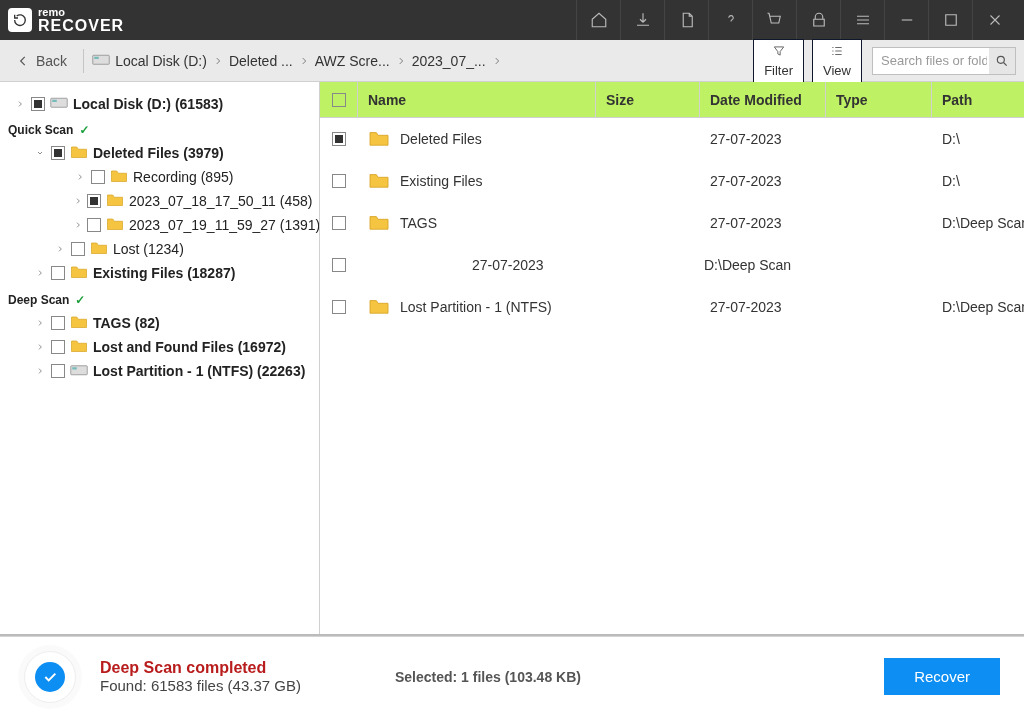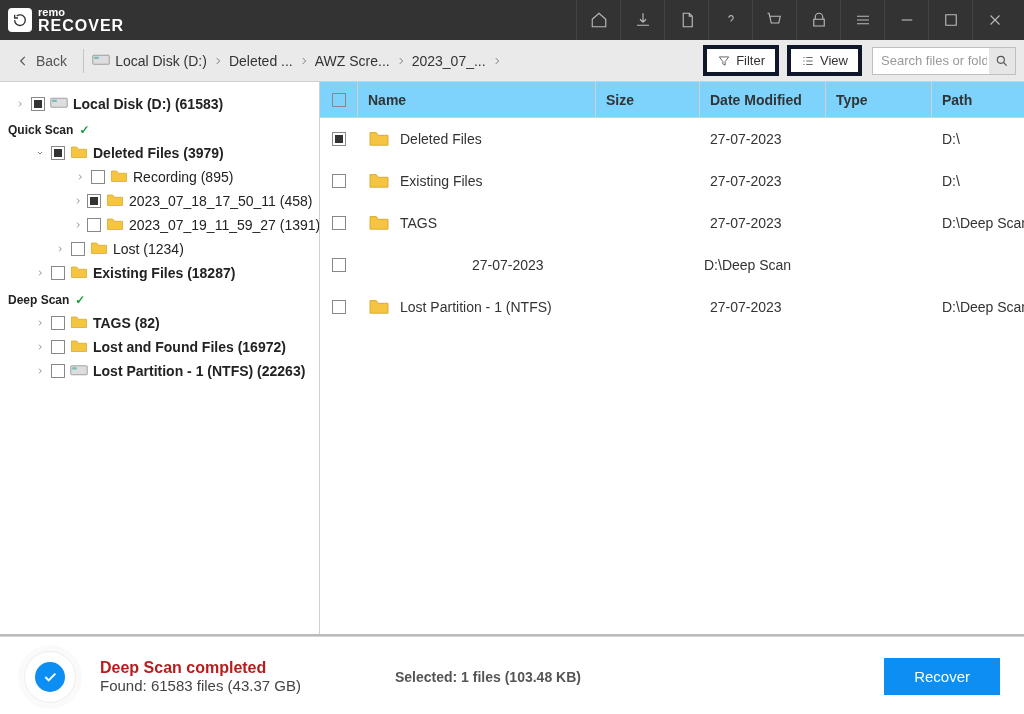--- a/index.html
+++ b/index.html
@@ -19,21 +19,21 @@
 
 .toolbar { height: 42px; background:#eaeaea; border-bottom:1px solid #d0d0d0; display:flex; align-items:center; padding:0 8px; gap:4px; }
 .back-btn { display:flex; align-items:center; gap:6px; padding:4px 8px; color:#555; cursor:pointer; font-size:14px; }
 .back-btn svg { width:14px; height:14px; stroke:#555; fill:none; stroke-width:2; }
 .bc-sep { color:#555; border-left:1px solid #c5c5c5; height:24px; margin:0 4px; }
 .breadcrumb { display:flex; align-items:center; gap:6px; font-size:14px; color:#333; }
 .bc-item { display:flex; align-items:center; gap:5px; cursor:pointer; }
 .bc-arrow { color:#666; display:flex; align-items:center; }
 .bc-arrow svg { width:10px; height:10px; stroke:#666; fill:none; stroke-width:2; }
 .toolbar-spacer { flex:1; }
-.tool-btn { display:flex; align-items:center; gap:5px; border:4px solid #0f172a; background:#fff; padding:4px 10px; font-size:13px; color:#333; cursor:pointer; }
+.tool-btn { display:flex; align-items:center; gap:5px; border:1px solid #0f172a; background:#fff; padding:4px 10px; font-size:13px; color:#333; cursor:pointer;flex-direction:column; }
 .tool-btn svg { width:14px; height:14px; stroke:#555; fill:none; stroke-width:1.5; }
 .search-box { position:relative; margin-left:6px; }
 .search-box input { width:144px; height:28px; border:1px solid #bfbfbf; padding:0 28px 0 8px; font-size:13px; color:#555; }
 .search-box input::placeholder { color:#999; }
 .search-box .sbtn { position:absolute; right:1px; top:1px; width:26px; height:26px; background:#e6e6e6; display:flex; align-items:center; justify-content:center; cursor:pointer; }
 .search-box .sbtn svg { width:14px; height:14px; stroke:#555; fill:none; stroke-width:2; }
 
 
 .body { display:flex; height: calc(714px - 40px - 42px - 80px); }
 .sidebar { width: 320px; border-right:1px solid #d0d0d0; padding:10px 8px 4px 8px; overflow:hidden; font-size:14px; color:#222; }
@@ -46,21 +46,21 @@
 .tree-row .folder-ico { flex-shrink:0; }
 .scan-label { font-weight:600; font-size:12px; margin:8px 0 4px 0; display:flex; align-items:center; gap:6px; }
 .scan-label .chk-ok { color:#1a9e3a; font-weight:700; }
 .indent-1 { padding-left:6px; }
 .indent-2 { padding-left:26px; }
 .indent-3 { padding-left:46px; }
 .indent-4 { padding-left:66px; }
 
 
 .main { flex:1; display:flex; flex-direction:column; overflow:hidden; }
-.col-headers { display:flex; background:#7dd3fc; border-bottom:1px solid #d0d0d0; font-size:14px; font-weight:600; color:#333; height:36px; align-items:flex-end; }
+.col-headers { display:flex; background:#bef264; border-bottom:1px solid #d0d0d0; font-size:14px; font-weight:600; color:#333; height:36px; align-items:flex-end; }
 .col-headers .hcell { padding:0 10px; border-right:1px solid #d0d0d0; height:100%; display:flex; align-items:center; gap:8px; }
 .file-rows { flex:1; }
 .file-row { display:flex; align-items:center; height:42px; font-size:14px; color:#333; }
 .file-row .cell { padding:0 10px; display:flex; align-items:center; gap:10px; }
 .file-row .chk, .col-headers .chk { width:14px; height:14px; border:1px solid #888; display:flex; align-items:center; justify-content:center; flex-shrink:0; }
 .file-row .chk.partial::after { content:""; width:8px; height:8px; background:#333; }
 .w-check { width:38px; flex-shrink:0; justify-content:center; }
 .w-name { width:238px; flex-shrink:0; }
 .w-size { width:104px; flex-shrink:0; }
 .w-date { width:126px; flex-shrink:0; }

